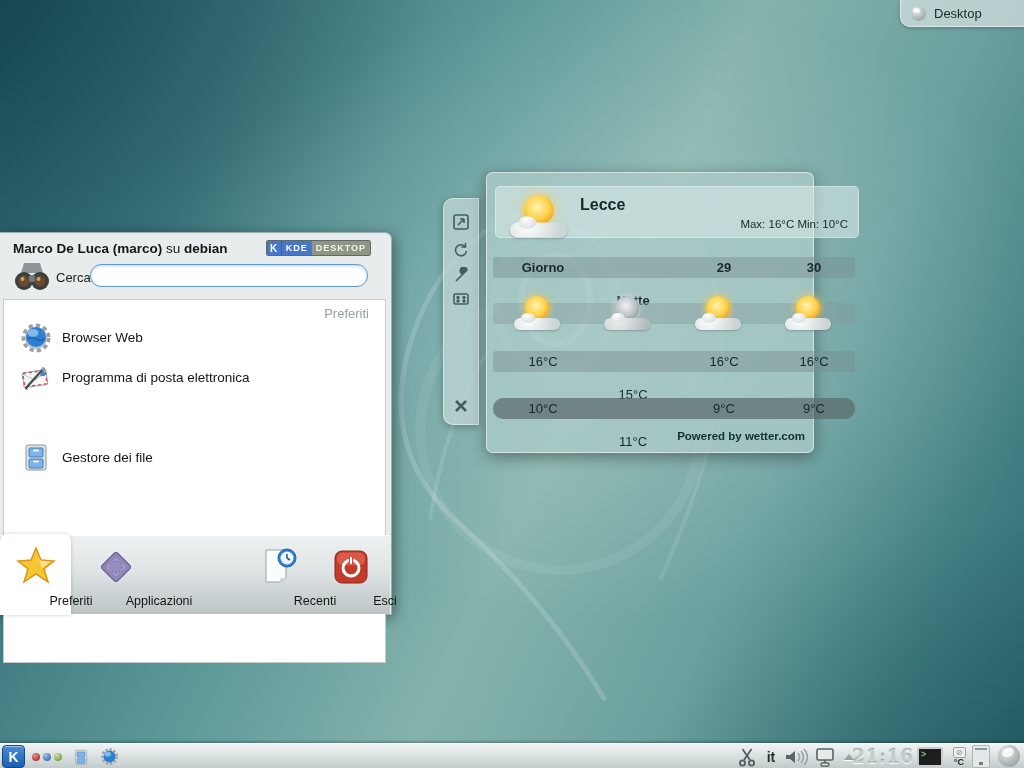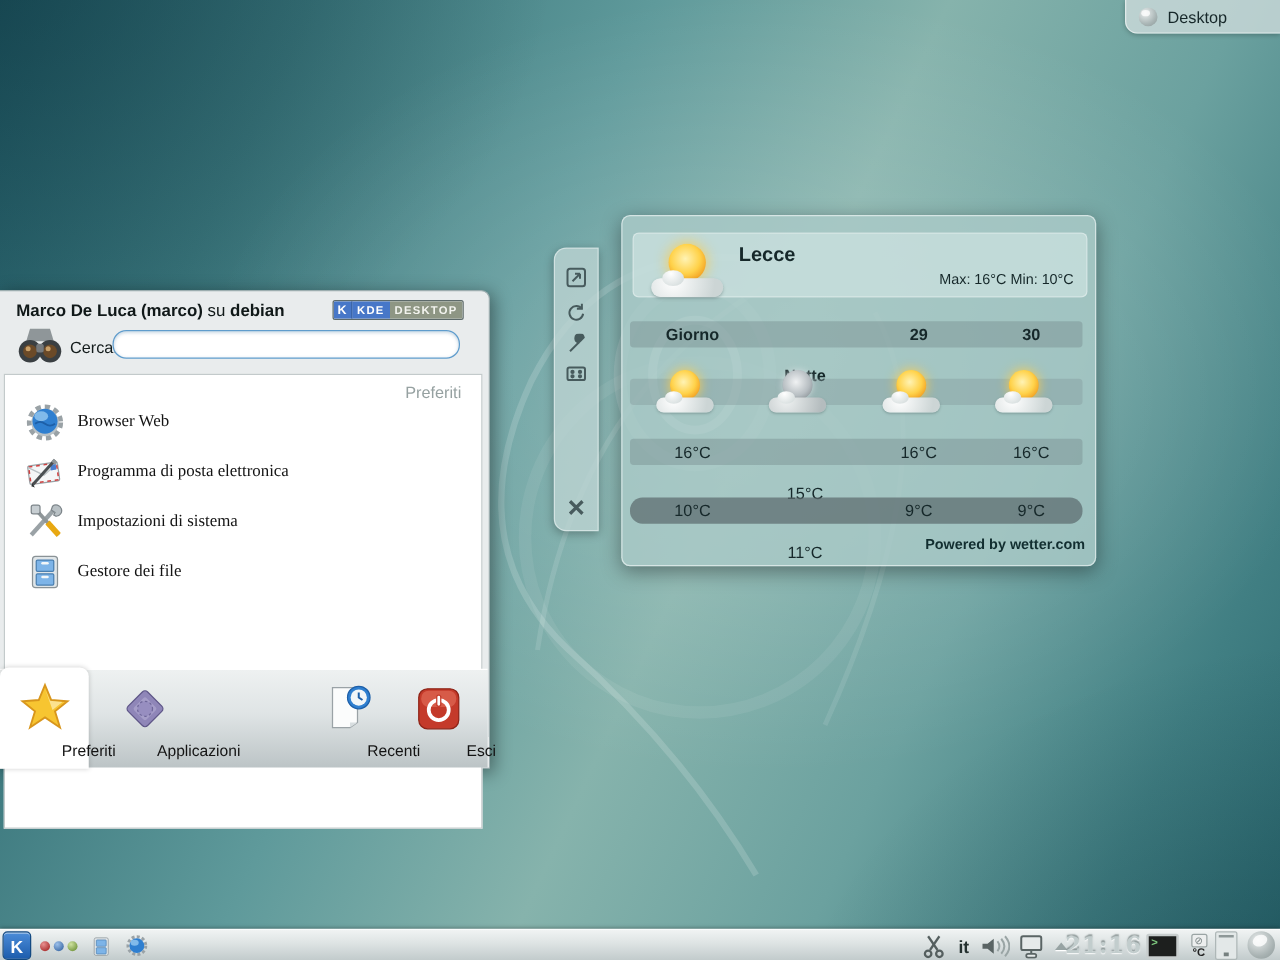--- a/index.html
+++ b/index.html
@@ -37,21 +37,21 @@
     position:absolute; left:443px; top:198px; width:36px; height:227px;
     background:rgba(188,212,210,0.78);
     border:1px solid rgba(255,255,255,0.45);
     border-radius:10px 0 0 10px;
     box-shadow:0 2px 8px rgba(0,0,0,0.28);
   }
   .handle-ic { position:absolute; left:8px; width:18px; height:18px; opacity:.85; cursor:pointer; }
   .handle-ic svg { width:18px; height:18px; stroke:#36484b; fill:none; stroke-width:1.6; }
 
   .weather {
-    position:absolute; left:497px; top:172px; width:380px; height:281px;
+    position:absolute; left:486px; top:172px; width:328px; height:281px;
     background:rgba(170,201,199,0.82);
     border:1px solid rgba(255,255,255,0.55);
     border-radius:7px;
     box-shadow:0 4px 16px rgba(0,0,0,0.38);
     color:#16282a;
   }
   .w-header { position:absolute; left:8px; top:13px; width:364px; height:52px;
     background:rgba(212,231,229,0.62); border-radius:5px;
     border:1px solid rgba(255,255,255,0.35); }
   .w-city { position:absolute; left:84px; top:9px; font-size:16px; font-weight:bold; }
@@ -104,21 +104,21 @@
   .ko-binoc { position:absolute; left:14px; top:0px; }
   .ko-search-label { position:absolute; left:56px; top:11px; font-size:13px; color:#141c1c; }
   .ko-search-input { position:absolute; left:90px; top:5px; width:278px; height:23px;
     border:1px solid #5f9ccc; border-radius:11px; background:#ffffff;
     box-shadow:inset 0 1px 3px rgba(70,120,160,0.35); font-size:13px; padding:0 10px; outline:none; }
   .ko-content { position:absolute; left:3px; top:66px; width:383px; height:364px;
     background:#ffffff; border:1px solid #c3cacb; }
   .ko-section { position:absolute; right:16px; top:6px; font-size:13px; color:#96a1a1; }
   .ko-item { position:absolute; left:0; width:100%; height:38px; cursor:pointer; display:flex; align-items:center; }
   .ko-item .ic { position:absolute; left:16px; width:32px; height:32px; }
-  .ko-item .lbl { position:absolute; left:58px; font-size:13.5px; color:#141414;font-family:Liberation Serif, serif; }
+  .ko-item .lbl { position:absolute; left:58px; font-size:13.5px; color:#141414; }
 
   .ko-tabs { position:absolute; left:0; bottom:0; width:390px; height:79px;
     background:linear-gradient(#eef1f1, #dfe4e5 45%, #bcc4c6);
     border-top:1px solid #ffffff; border-radius:0 0 0 0; }
   .ko-tab { position:absolute; top:0; height:79px; cursor:pointer; text-align:center; }
   .ko-tab.active { background:#ffffff; border-radius:7px 7px 0 0;
     box-shadow:0 0 4px rgba(0,0,0,0.18); top:-2px; height:81px; }
   .ko-tab .tic { position:absolute; top:10px; left:50%; transform:translateX(-50%); width:42px; height:42px; }
   .ko-tab .tlbl { position:absolute; bottom:7px; width:100%; font-size:12.5px; color:#141414; }
 
@@ -321,32 +321,20 @@
               <rect x="21" y="11.5" width="4.5" height="4.5" fill="#4a7fd0"></rect>
             </g>
             <path d="M6 27 L24 7" stroke="#4a4f52" stroke-width="2.4"></path>
             <path d="M23 6 l3 2.5 l-2 2.2 l-3 -2.5 z" fill="#8f9699"></path>
             <path d="M5 28 l3 1 l-2.2 -3 z" fill="#2b2f31"></path>
           </svg>
         </span>
         <span class="lbl">Programma di posta elettronica</span>
       </div>
 
-      <div class="ko-item" style="top:98px">
-        <span class="ic">
-          <svg width="32" height="32" viewBox="0 0 32 32">
-            <path d="M5 27 L23 7" stroke="#9aa2a6" stroke-width="3.4"></path>
-            <path d="M22 4 a4.5 4.5 0 1 1 3 8 l-2 -1 l 1 -2 l-3 -2 z" fill="#b9c1c5" stroke="#7d858a"></path>
-            <path d="M27 27 L9 7" stroke="#8f9699" stroke-width="3"></path>
-            <rect x="5" y="3" width="7" height="7" rx="1.5" fill="#c7ced2" stroke="#7d858a"></rect>
-            <path d="M18 17 L27 27" stroke="#e8a812" stroke-width="4.5"></path>
-          </svg>
-        </span>
-        <span class="lbl">Impostazioni di sistema</span>
-      </div>
 
       <div class="ko-item" style="top:138px">
         <span class="ic">
           <svg width="32" height="32" viewBox="0 0 32 32">
             <rect x="6" y="4" width="20" height="25" rx="2.5" fill="#dfe5e8" stroke="#8a9296"></rect>
             <rect x="9" y="7" width="14" height="9" rx="1" fill="#7db4e8" stroke="#4a7fb0"></rect>
             <rect x="13" y="8.5" width="6" height="2" rx="1" fill="#f2f6f8"></rect>
             <rect x="9" y="18" width="14" height="9" rx="1" fill="#7db4e8" stroke="#4a7fb0"></rect>
             <rect x="13" y="19.5" width="6" height="2" rx="1" fill="#f2f6f8"></rect>
           </svg>

